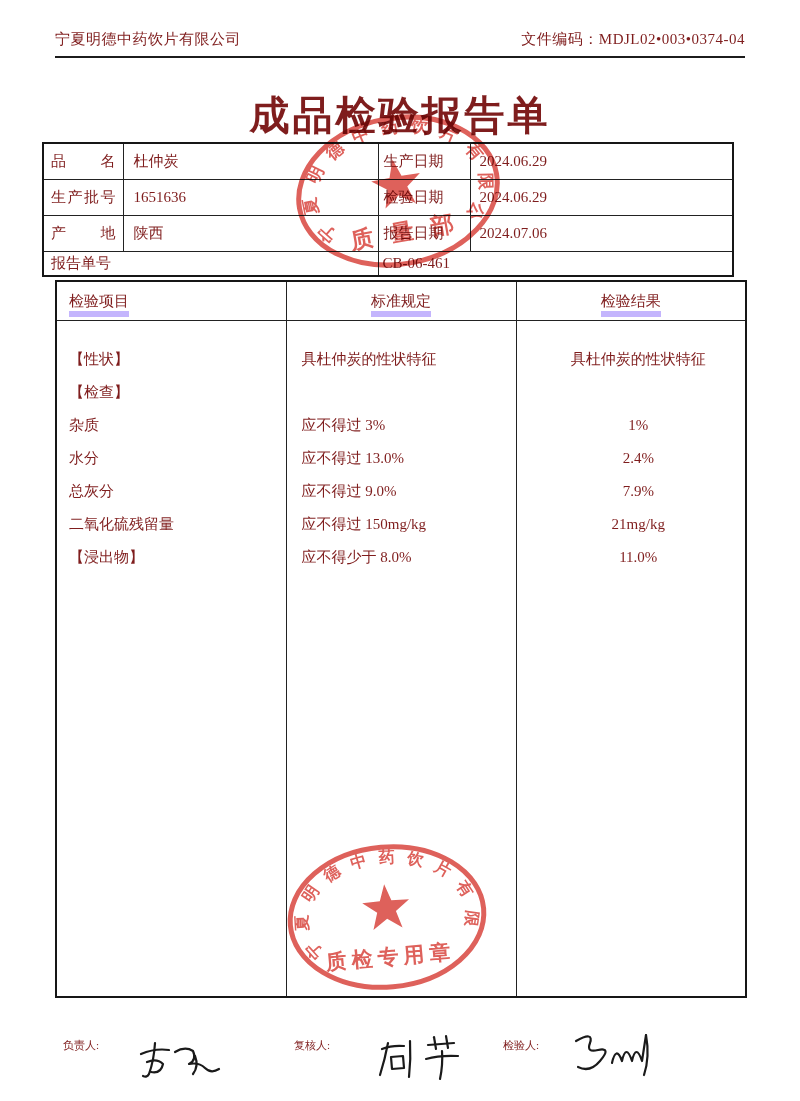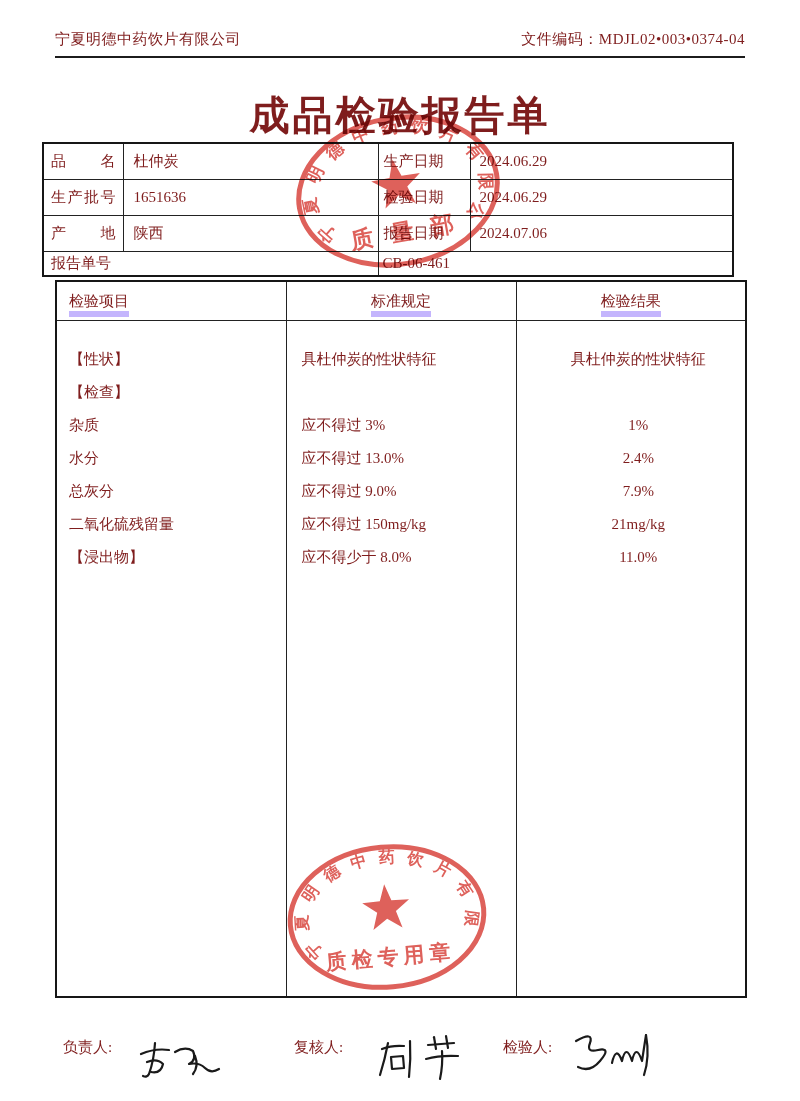--- a/index.html
+++ b/index.html
@@ -34,21 +34,21 @@
   .mt-head.l{padding-left:12px !important;}
   .mt-body{height:676px;}
   .col-lines{padding-top:22px;}
   .col-lines .line{height:33px;line-height:33px;white-space:nowrap;}
   .pad-item{padding-left:12px !important;}
   .pad-std{padding-left:15px !important;}
   .pad-res{padding-left:15px !important;text-align:center;}
   .concl-cell{height:33px;vertical-align:middle !important;padding-left:10px !important;white-space:nowrap;}
   .concl-cell b{font-weight:bold;}
   
-  .signrow{position:absolute;top:1038px;left:0;right:0;height:50px;font-size:15px;}
+  .signrow{position:absolute;top:1038px;left:0;right:0;height:50px;font-size:11px;}
   .signlabel{position:absolute;top:0;}
   .sig-svg{position:absolute;}
   .sig-stroke{fill:none;stroke:#1a1a1a;stroke-width:2.2;stroke-linecap:round;stroke-linejoin:round;}
   
   .stamp{position:absolute;mix-blend-mode:multiply;opacity:0.85;pointer-events:none;}
   .stamp-top{left:291px;top:112px;transform:rotate(-10deg);}
   .stamp-bottom{left:283px;top:842px;transform:rotate(-5deg);}
   .stamp text{font-family:"Liberation Serif","DejaVu Serif",serif;font-weight:bold;}
 </style>
 </head>

